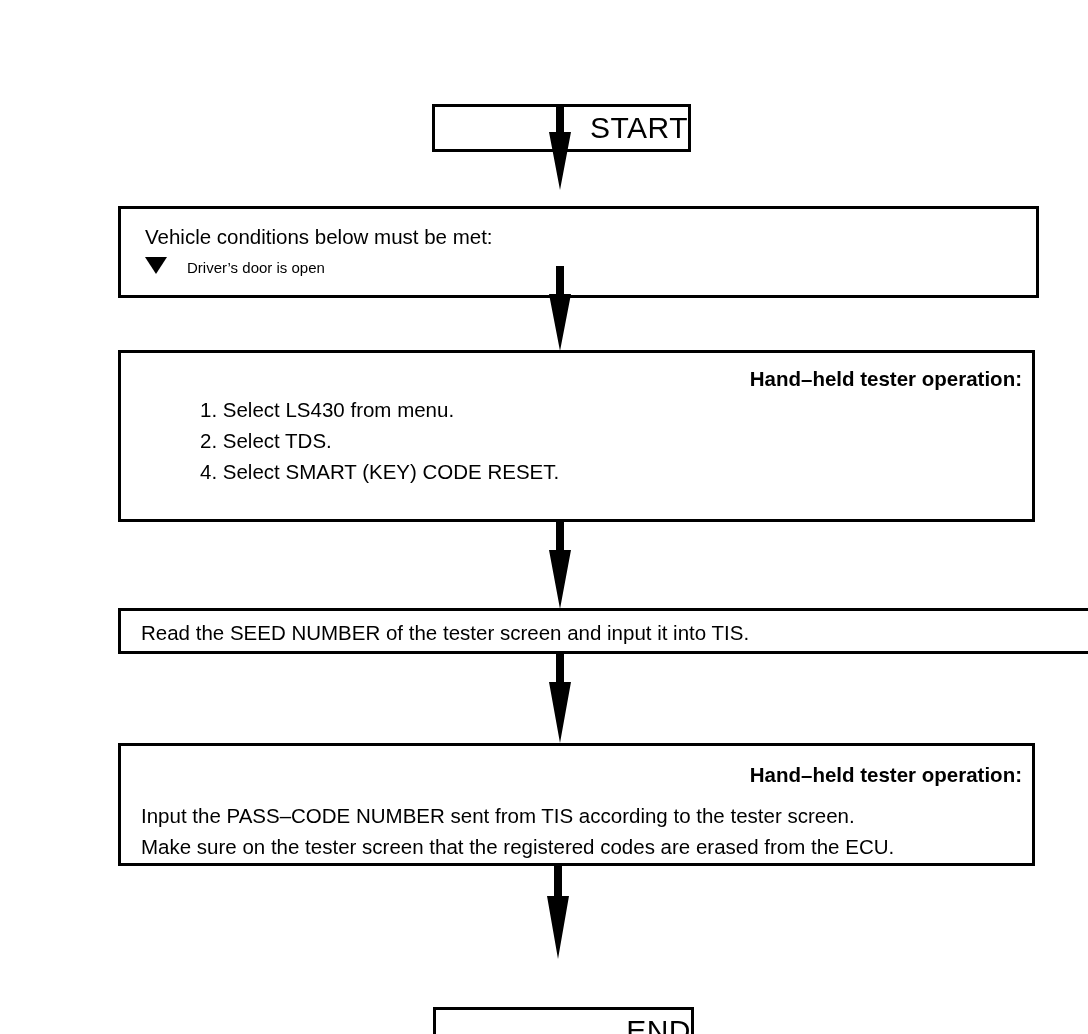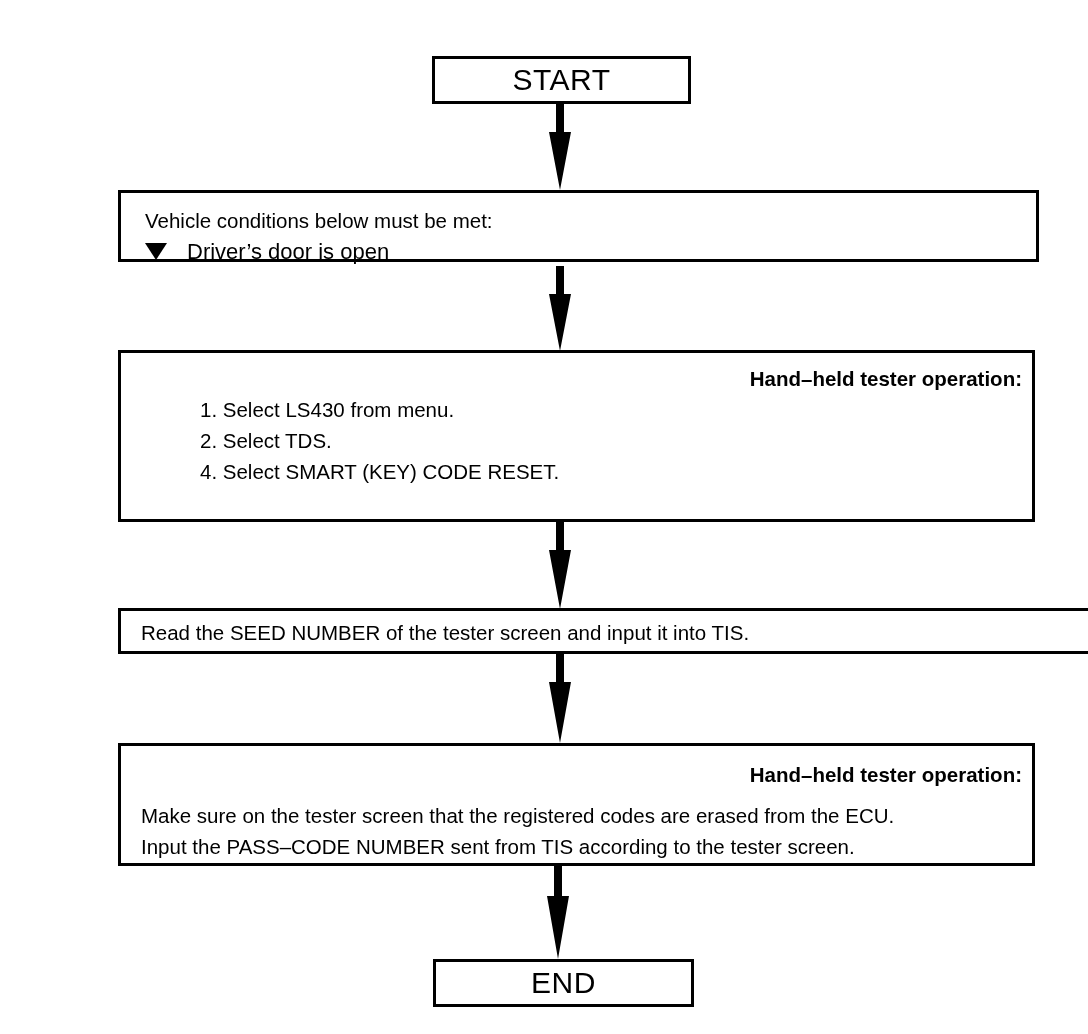--- a/index.html
+++ b/index.html
@@ -30,21 +30,22 @@
     position: absolute;
     box-sizing: border-box;
     border: 3px solid #000000;
     background: #ffffff;
   }
 
   
   .terminator {
     display: flex;
     align-items: center;
-    justify-content: center;
+    justify-content: flex-end;
+    margin-top: 48px;
   }
   .terminator .term-label {
     font-size: 30px;
     letter-spacing: 0.5px;
     line-height: 1;
   }
 
   
   .process {
     padding: 0;
@@ -62,21 +63,21 @@
   }
   .line.bold {
     font-weight: bold;
     text-align: right;
   }
 
   
   .bullet-row {
     display: flex;
     align-items: baseline;
-    font-size: 22px;
+    font-size: 15px;
     line-height: 31px;
     white-space: nowrap;
   }
   .tri-bullet {
     display: inline-block;
     width: 0;
     height: 0;
     border-left: 11px solid transparent;
     border-right: 11px solid transparent;
     border-top: 17px solid #000000;
@@ -115,21 +116,21 @@
   <div class="node terminator" style="left:432px; top:56px; width:259px; height:48px;">
     <span class="term-label">START</span>
   </div>
 
   <div class="arrow" style="left:544px; top:104px; width:32px; height:86px;">
     <svg width="32" height="86" viewBox="0 0 32 86" aria-hidden="true">
       <polygon points="12,0 20,0 20,28 27,28 16,86 5,28 12,28" fill="#000000"></polygon>
     </svg>
   </div>
 
-  <div class="node process" style="left:118px; top:190px; width:921px; height:72px;">
+  <div class="node process" style="left:118px; top:206px; width:921px; height:92px;">
     <div class="proc-inner">
       <div class="line">Vehicle conditions below must be met:</div>
       <div class="bullet-row">
         <span class="tri-bullet"></span>
         <span>Driver’s door is open</span>
       </div>
     </div>
   </div>
 
   <div class="arrow" style="left:544px; top:266px; width:32px; height:85px;">
@@ -163,22 +164,22 @@
 
   <div class="arrow" style="left:544px; top:654px; width:32px; height:89px;">
     <svg width="32" height="89" viewBox="0 0 32 89" aria-hidden="true">
       <polygon points="12,0 20,0 20,28 27,28 16,89 5,28 12,28" fill="#000000"></polygon>
     </svg>
   </div>
 
   <div class="node process" style="left:118px; top:743px; width:917px; height:123px;">
     <div class="proc-inner" style="left:20px; top:13px;">
       <div class="line bold" style="margin-bottom:10px;">Hand–held tester operation:</div>
+      <div class="line">Input the PASS–CODE NUMBER sent from TIS according to the tester screen.</div>
       <div class="line">Make sure on the tester screen that the registered codes are erased from the ECU.</div>
-      <div class="line">Input the PASS–CODE NUMBER sent from TIS according to the tester screen.</div>
     </div>
   </div>
 
   <div class="arrow" style="left:542px; top:866px; width:32px; height:93px;">
     <svg width="32" height="93" viewBox="0 0 32 93" aria-hidden="true">
       <polygon points="12,0 20,0 20,30 27,30 16,93 5,30 12,30" fill="#000000"></polygon>
     </svg>
   </div>
 
   <div class="node terminator" style="left:433px; top:959px; width:261px; height:48px;">

